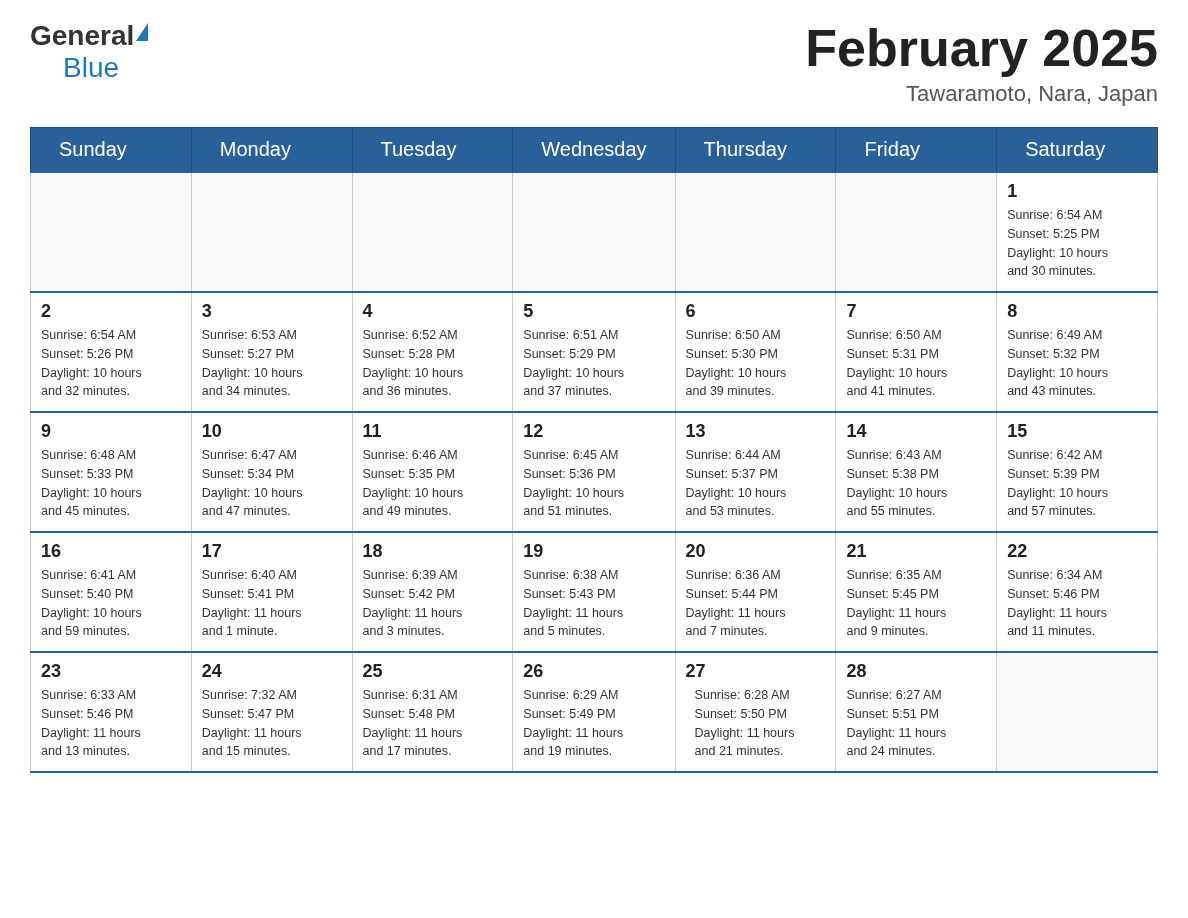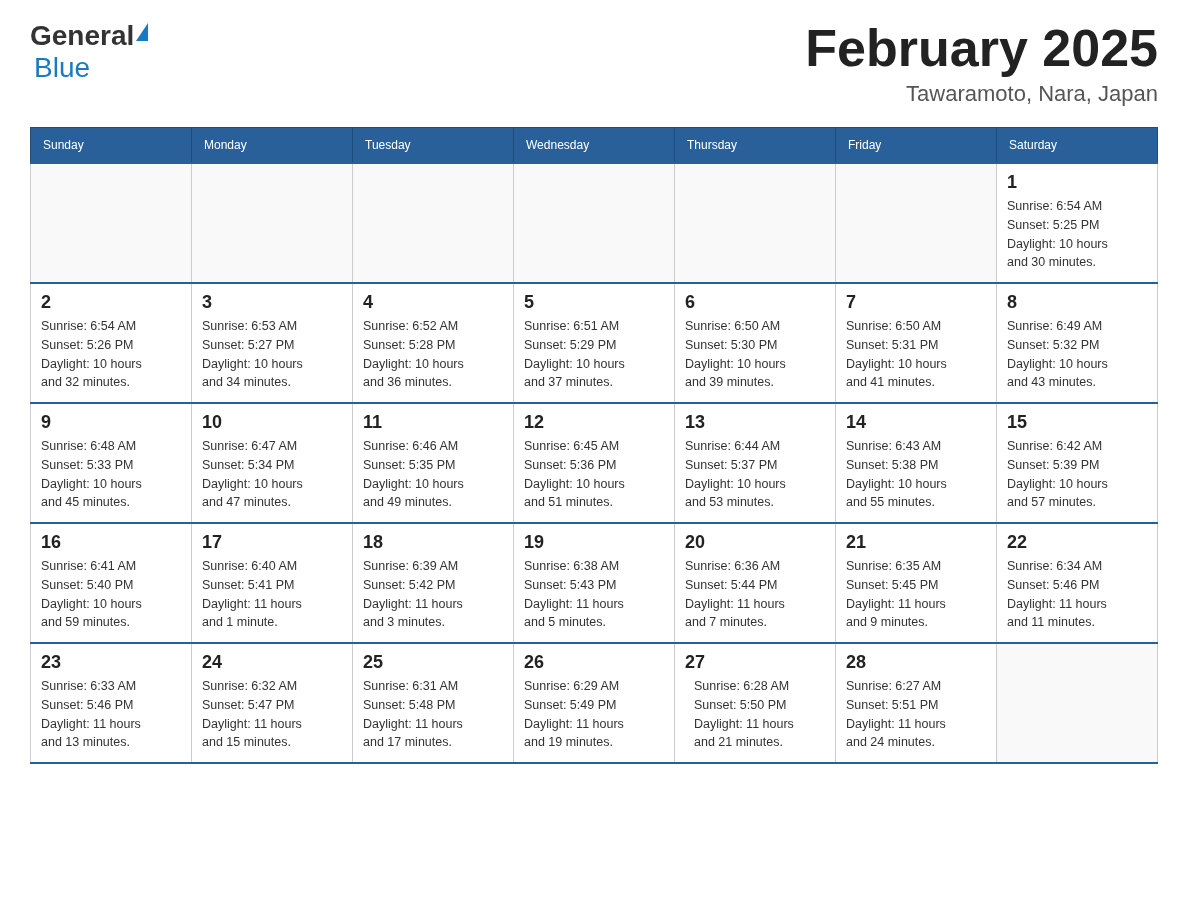--- a/index.html
+++ b/index.html
@@ -38,21 +38,21 @@
       border-left: 12px solid transparent;
       border-right: 0px solid transparent;
       border-bottom: 18px solid #1a7abf;
       margin-left: 2px;
       margin-bottom: 8px;
       display: inline-block;
     }
     .logo-text {
       display: flex;
       flex-direction: column;
-      align-items: flex-start;
+      align-items: center;
     }
     .logo-row1 {
       display: flex;
       align-items: center;
     }
     .title-area {
       text-align: right;
     }
     .month-title {
       font-size: 52px;
@@ -66,22 +66,22 @@
       margin-top: 4px;
     }
     .calendar {
       width: 100%;
       border-collapse: collapse;
     }
     .calendar th {
       background-color: #2a6099;
       color: #fff;
       text-align: left;
-      padding: 10px 12px;
-      font-size: 12px;
+      padding: 10px 28px;
+      font-size: 20px;
       font-weight: normal;
       border: 1px solid #1e4d7a;
     }
     .calendar td {
       vertical-align: top;
       padding: 8px 10px;
       border: 1px solid #ccc;
       border-top: 2px solid #2a6099;
       width: calc(100% / 7);
       height: 120px;
@@ -307,21 +307,21 @@
       <tr class="last-row">
         <td>
           <div class="day-number">23</div>
           <div class="day-info" style="white-space: pre-line;">Sunrise: 6:33 AM
 Sunset: 5:46 PM
 Daylight: 11 hours
 and 13 minutes.</div>
         </td>
         <td>
           <div class="day-number">24</div>
-          <div class="day-info" style="white-space: pre-line;">Sunrise: 6:32 AM
+          <div class="day-info" style="white-space: pre-line;">Sunrise: 7:32 AM
 Sunset: 5:47 PM
 Daylight: 11 hours
 and 15 minutes.</div>
         </td>
         <td>
           <div class="day-number">25</div>
           <div class="day-info" style="white-space: pre-line;">Sunrise: 6:31 AM
 Sunset: 5:48 PM
 Daylight: 11 hours
 and 17 minutes.</div>

